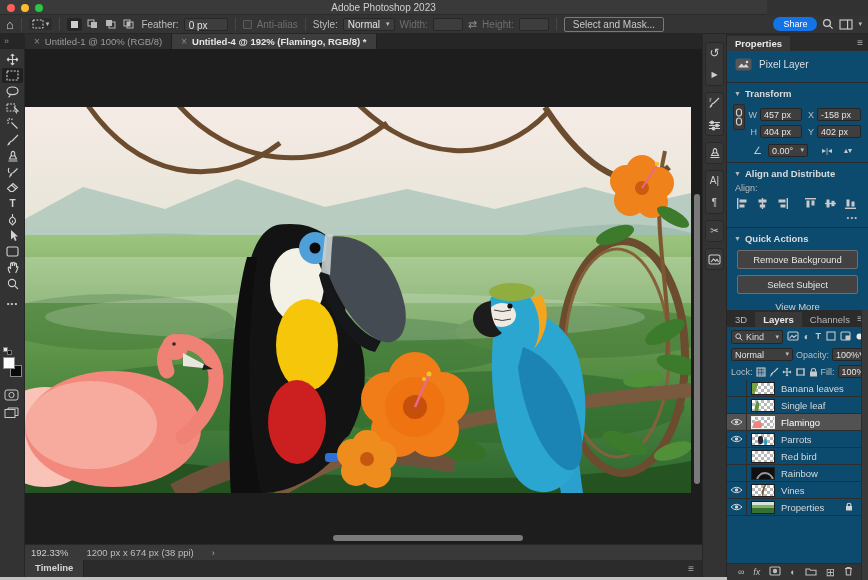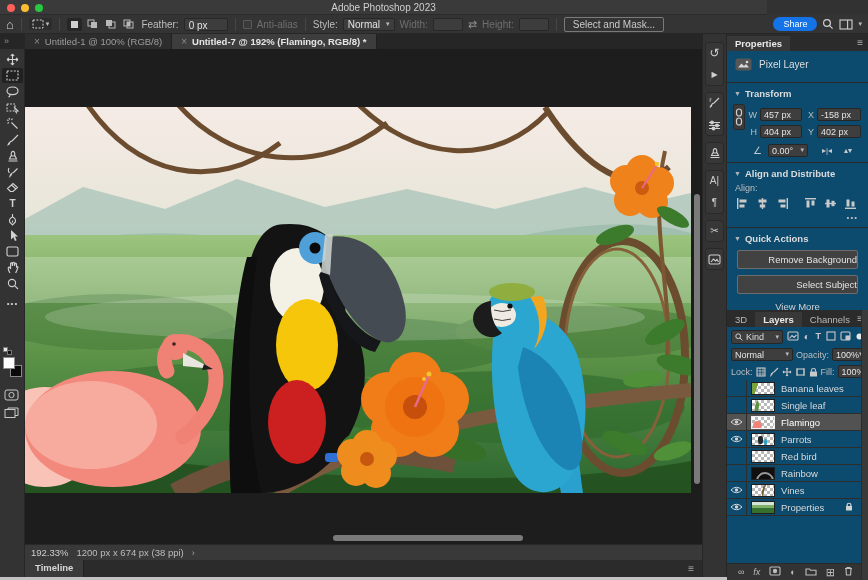--- a/index.html
+++ b/index.html
@@ -60,21 +60,21 @@
   .smode { position:absolute; left:4px; top:358px; }
 
   
   .canvas { position:absolute; left:25px; top:49px; width:677px; height:495px; background:#1d1d1d; overflow:hidden; }
   .artboard { position:absolute; left:0; top:58px; width:666px; height:386px; overflow:hidden; }
   .vscroll { position:absolute; right:2px; top:145px; width:6px; height:290px; background:#8b8b8b; border-radius:3px; opacity:.85; }
   .hscroll { position:absolute; left:308px; bottom:3px; width:190px; height:6px; background:#8b8b8b; border-radius:3px; opacity:.85; }
 
   
   .statusbar { position:absolute; left:25px; top:544px; width:677px; height:16px; background:#393939;
-    border-top:1px solid #282828; display:flex; align-items:center; gap:8px; padding:0 6px; font-size:9.5px; }
+    border-top:1px solid #282828; display:flex; align-items:center; gap:18px; padding:0 6px; font-size:9.5px; }
   .statusbar .zoomv { color:#cfcfcf; }
   .statusbar .docinfo { color:#bdbdbd; }
   .statusbar .chev { color:#a9a9a9; font-size:9px; }
   .timelinebar { position:absolute; left:25px; top:560px; width:677px; height:17px; background:#2b2b2b; }
   .timelinetab { position:absolute; left:0; top:0; height:17px; background:#3a3a3a; padding:2px 10px 0 10px;
     font-size:9.5px; font-weight:bold; color:#d8d8d8; border-right:1px solid #222; }
   .tl-menu { position:absolute; right:8px; top:3px; color:#a9a9a9; font-size:10px; }
   .bottomstrip { position:absolute; left:0; top:577px; width:868px; height:3px; background:#c2c2c2; }
   .toolcol-bottom { position:absolute; left:0; top:544px; width:25px; height:33px; background:#333; border-right:1px solid #272727;}
 
@@ -91,22 +91,22 @@
   .panel { position:absolute; left:727px; width:141px; background:#0c4a6e; }
   .pheader { height:17px; background:#2b2b2b; display:flex; align-items:flex-end; position:relative; }
   .ptab { padding:2px 8px; font-size:9.5px; color:#b9b9b9; }
   .ptab.active { background:#383838; color:#eaeaea; font-weight:bold; }
   .pmenu { position:absolute; right:5px; top:3px; color:#b0b0b0; font-size:10px; }
   .sect-h { display:flex; align-items:center; gap:4px; font-weight:bold; color:#dcdcdc; font-size:9.5px; padding:0 7px; }
   .sect-h .tw { font-size:7px; color:#b5b5b5; }
   .divider { height:1px; background:#2a2a2a; margin:5px 0; }
   .fieldsm { background:#3e3e3e; border:1px solid #262626; border-radius:2px; height:13px;
     padding:1px 3px; color:#e4e4e4; font-size:9px; }
-  .graybtn { display:block; margin:0 10px; text-align:right; background:#424242; border:1px solid #6d6d6d;
-    border-radius:2px; padding:3px 0; color:#e4e4e4; font-size:9.5px; }
+  .graybtn { display:block; margin:0 10px; text-align:center; background:#424242; border:1px solid #6d6d6d;
+    border-radius:2px; padding:3px 12px; color:#e4e4e4; font-size:9.5px; }
   .linkline { text-align:center; color:#cfcfcf; text-decoration:underline; font-size:9.5px; }
 
   
   .trow { display:flex; align-items:center; gap:3px; padding:0 7px 0 2px; margin-top:4px; }
   .lbl { color:#bdbdbd; font-size:9px; width:9px; text-align:right; }
   .chainbox { width:16px; height:26px; display:flex; align-items:center; justify-content:center;
     background:#3a3a3a; border:1px solid #2a2a2a; border-radius:2px; margin:0 1px 0 6px; }
   .alignrow { display:flex; gap:9px; padding:0 10px; margin-top:5px; }
   .alignrow svg { stroke:#c9c9c9; fill:#c9c9c9; stroke-width:0; }
   .dots { text-align:right; padding-right:10px; color:#bdbdbd; letter-spacing:1px; font-size:8px; }
@@ -237,21 +237,21 @@
   </div>
 
   <div class="tabbar">
     <div class="tab-overflow">»</div>
     <div class="doctab">
       <span class="x">×</span>
       <span>Untitled-1 @ 100% (RGB/8)</span>
     </div>
     <div class="doctab active">
       <span class="x">×</span>
-      <span style="font-weight:bold">Untitled-7 @ 192% (Flamingo, RGB/8) *</span>
+      <span style="font-weight:bold">Untitled-4 @ 192% (Flamingo, RGB/8) *</span>
     </div>
   </div>
 
   <div class="toolbar">
     <div class="tool" style="top:3px">
         <svg width="13" height="13" viewBox="0 0 13 13">
           <path d="M6.5 1 L6.5 12 M1 6.5 L12 6.5 M6.5 1 L4.8 3 M6.5 1 L8.2 3 M6.5 12 L4.8 10 M6.5 12 L8.2 10 M1 6.5 L3 4.8 M1 6.5 L3 8.2 M12 6.5 L10 4.8 M12 6.5 L10 8.2"></path>
         </svg>
       </div>
     <div class="tool sel" style="top:19px">

